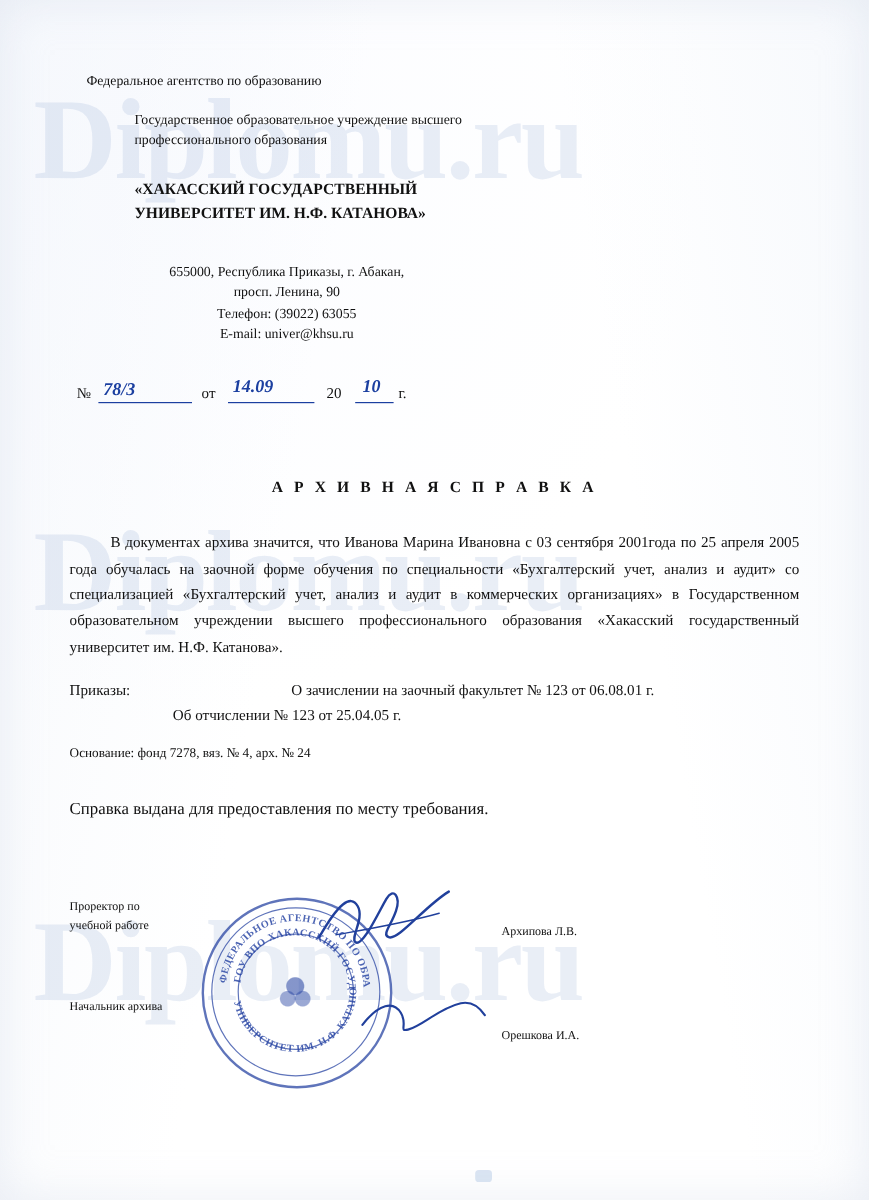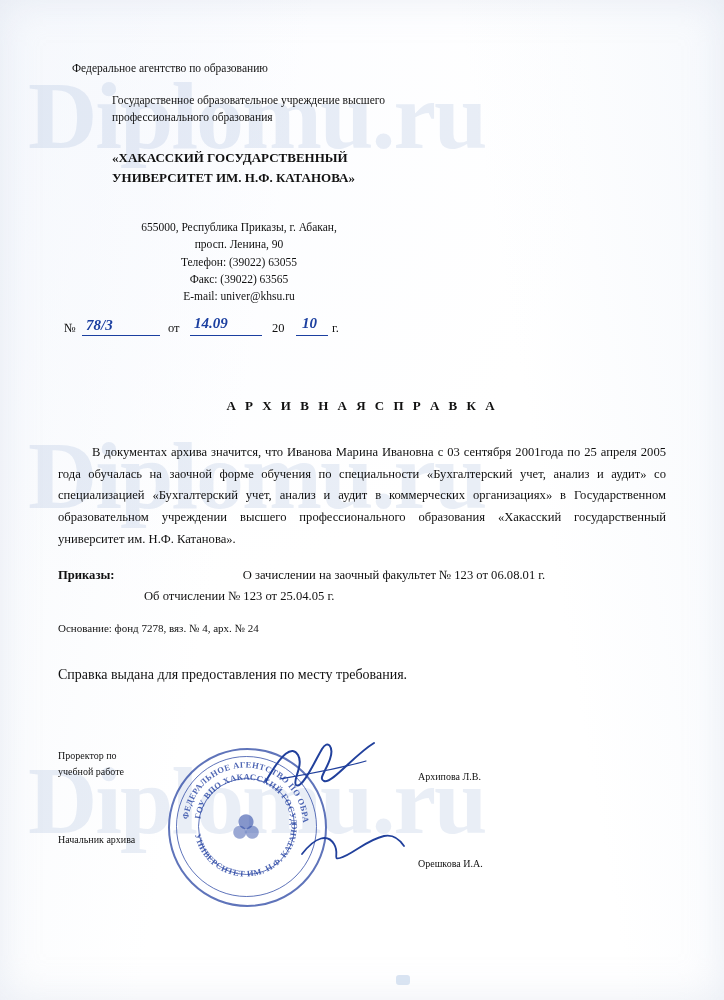--- a/index.html
+++ b/index.html
@@ -95,21 +95,21 @@
 
   .body-p{
     position:absolute;left:58px;top:442px;width:608px;
     font-size:12.6px;line-height:1.72;text-align:justify;
     text-indent:34px;
   }
 
   .orders{
     position:absolute;left:58px;top:565px;width:610px;font-size:12.6px;line-height:1.65;
   }
-  .orders .lbl{font-weight:bold;display:inline-block;width:86px;vertical-align:top;}
+  .orders .lbl{font-weight:normal;display:inline-block;width:86px;vertical-align:top;}
   .orders .val{display:inline-block;width:500px;text-align:center;}
   .orders .row2{margin-left:86px;}
 
   .basis{position:absolute;left:58px;top:622px;font-size:11px;}
   .issued{position:absolute;left:58px;top:667px;font-size:14px;}
 
   .sig-row{position:absolute;font-size:10px;line-height:1.6;}
   #sig1{left:58px;top:748px;}
   #sig1name{left:418px;top:769px;}
   #sig2{left:58px;top:832px;}
@@ -158,21 +158,20 @@
   <div class="content">
 
     <div class="hdr" id="agency">Федеральное агентство по образованию</div>
     <div class="hdr" id="inst">Государственное образовательное учреждение высшего профессионального образования</div>
     <div class="hdr" id="uni">«ХАКАССКИЙ ГОСУДАРСТВЕННЫЙ УНИВЕРСИТЕТ ИМ. Н.Ф. КАТАНОВА»</div>
 
     <div class="hdr" id="addr">
       <div>655000, Республика Приказы, г. Абакан,</div>
       <div>просп. Ленина, 90</div>
       <div>Телефон: (39022) 63055</div>
-      <div>Факс: (39022) 63565</div>
       <div>E-mail: univer@khsu.ru</div>
     </div>
 
     <div class="numline">
       <span class="n-no">№</span>
       <span class="hand h-num">78/3</span>
       <span class="uline u1"></span>
 
       <span class="n-ot">от</span>
       <span class="hand h-date">14.09</span>

